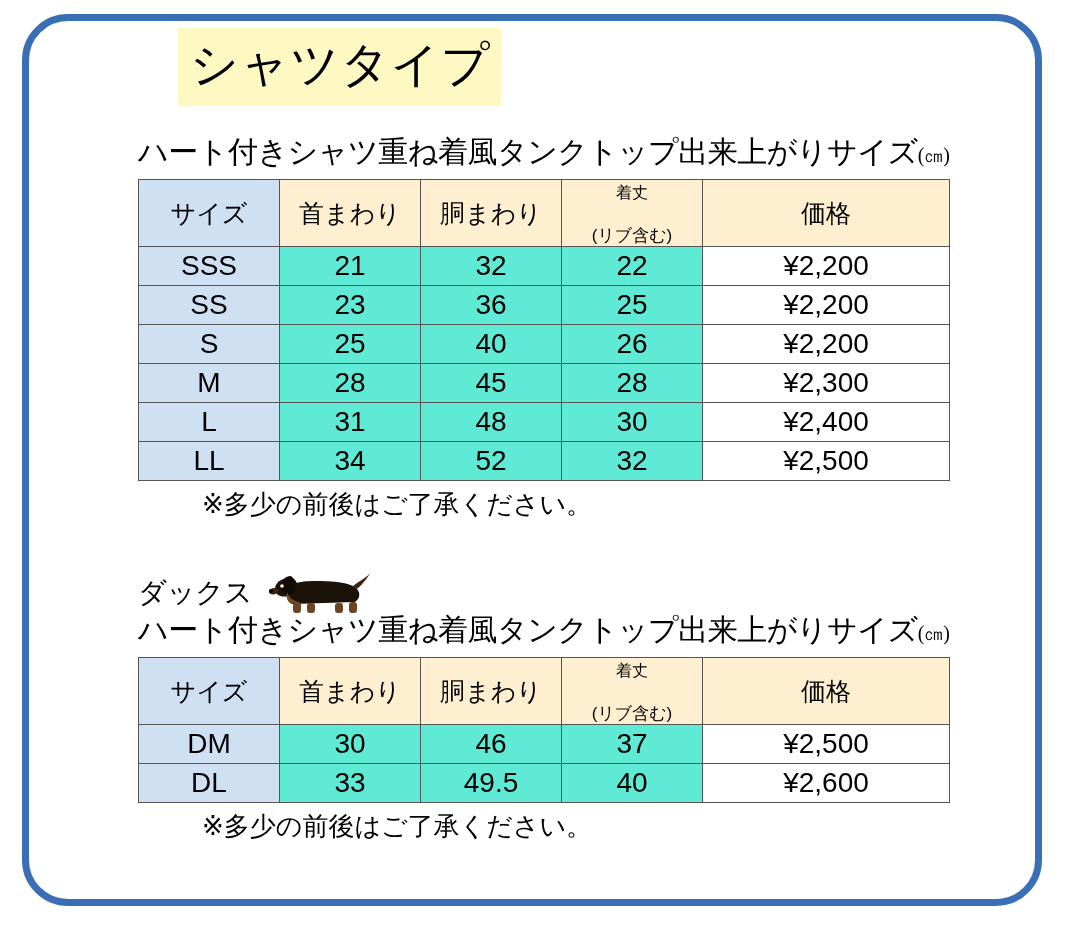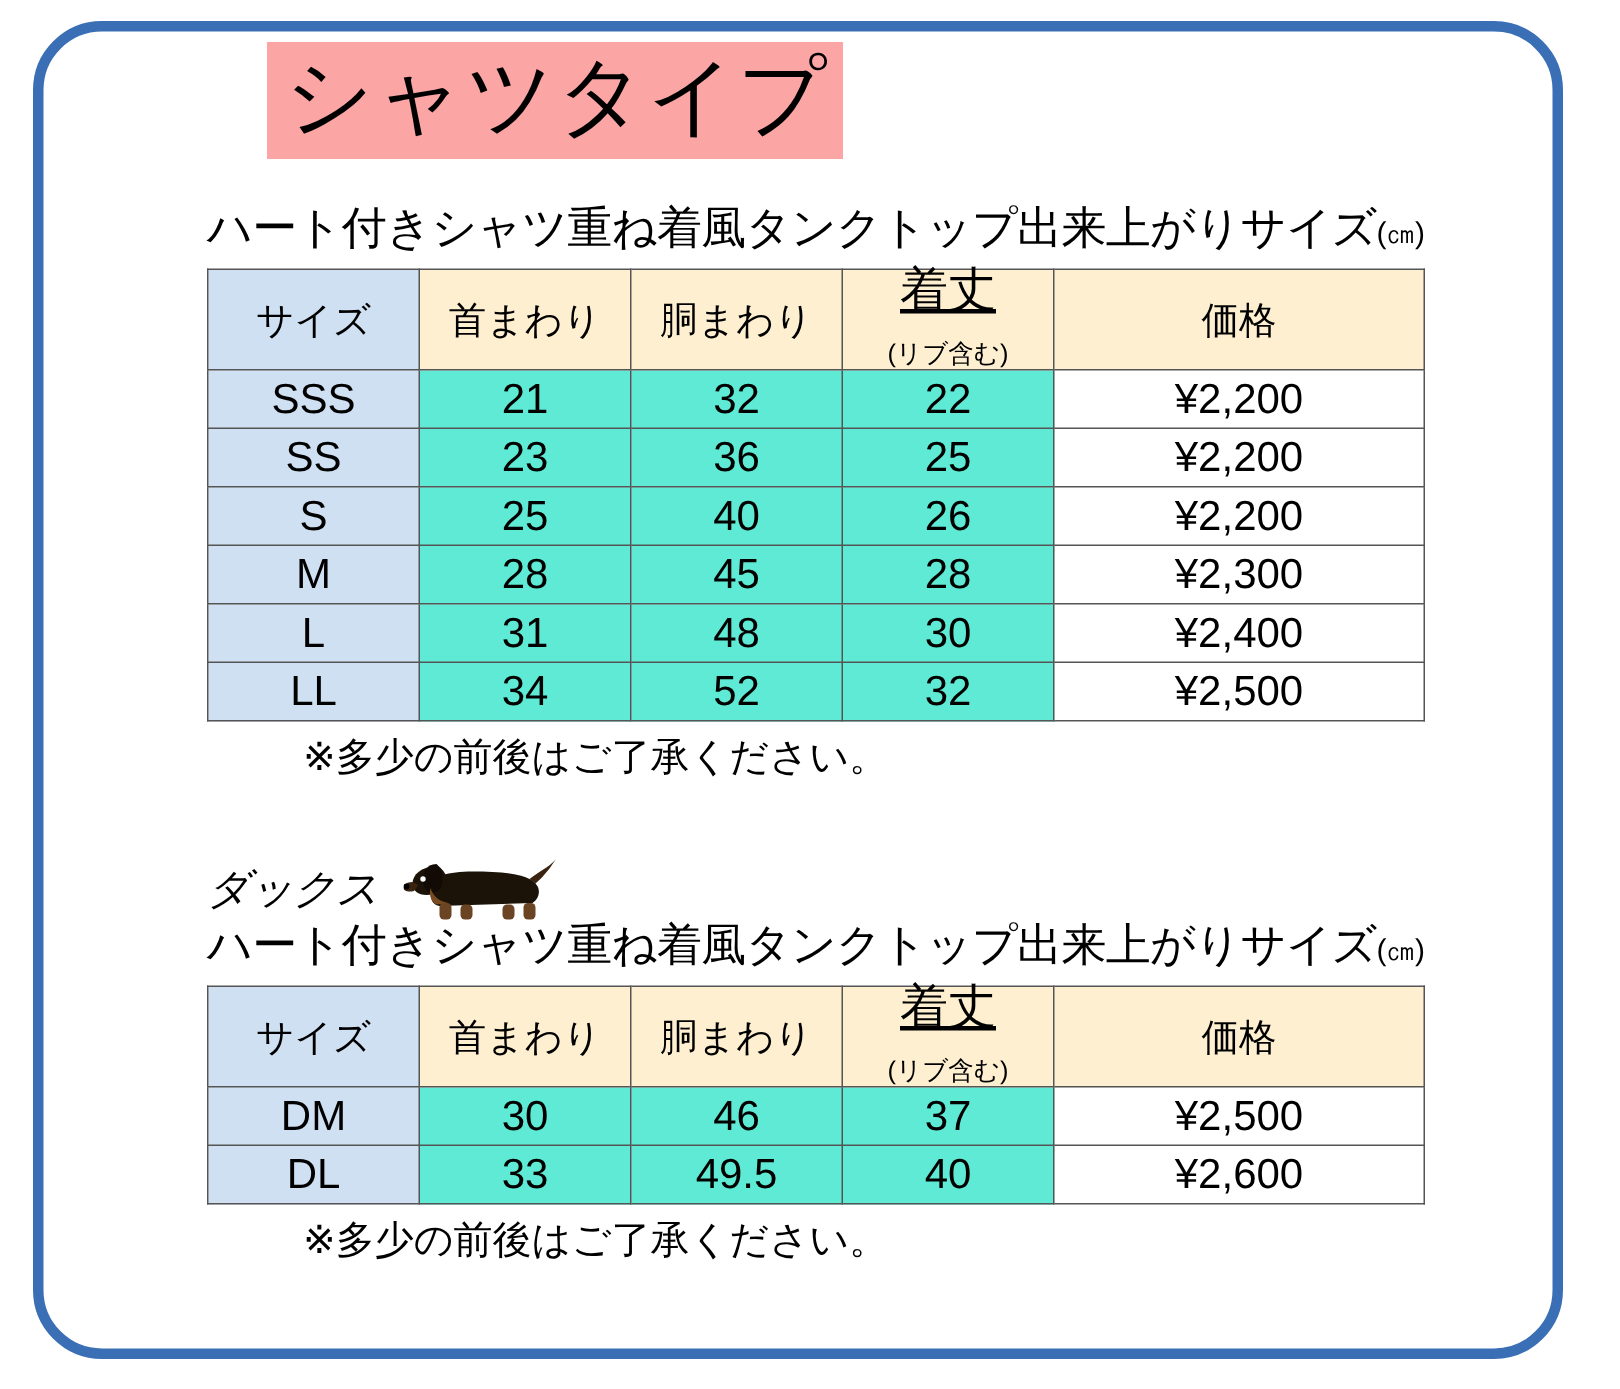--- a/index.html
+++ b/index.html
@@ -35,23 +35,23 @@
 
   .title-row {
     position: absolute;
     left: 178px;
     top: 28px;
     display: flex;
     align-items: baseline;
     height: 70px;
   }
   .title-highlight {
-    background: #fca5a5;
-    color: #000000;
-    font-size: 58px;
+    background: #fef9c3;
+    color: #000000;
+    font-size: 48px;
     line-height: 70px;
     padding: 2px 10px 6px 12px;
     letter-spacing: 1px;
     font-weight: 400;
     white-space: nowrap;
   }
   .title-rest {
     font-size: 48px;
     line-height: 70px;
     color: #000000;
@@ -64,20 +64,21 @@
   }
   .section-1 { left: 138px; top: 132px; }
   .section-2 { left: 138px; top: 610px; }
 
   .caption {
     font-size: 30px;
     color: #000000;
     white-space: nowrap;
     margin-bottom: 6px;
     letter-spacing: -0.5px;
+    font-family: Liberation Serif, serif;
   }
   .caption .unit {
     font-size: 20px;
   }
 
   table.size-table {
     border-collapse: collapse;
     table-layout: fixed;
     width: 806px;
     background: #ffffff;
@@ -92,21 +93,21 @@
   thead th {
     height: 54px;
     font-size: 25px;
     padding: 0;
   }
   thead th.hdr-size { background: #cfe0f2; width: 140px; }
   thead th.hdr-neck { background: #fdefcf; width: 140px; }
   thead th.hdr-body { background: #fdefcf; width: 140px; }
   thead th.hdr-len  { background: #fdefcf; width: 140px; }
   thead th.hdr-price{ background: #fdefcf; width: 246px; }
-  .hdr-len .main { display:block; font-size: 32px; line-height: 26px; text-decoration: underline; }
+  .hdr-len .main { display:block; font-size: 16px; line-height: 26px; }
   .hdr-len .sub { display:block; font-size: 17px; line-height: 20px; margin-top: 20px; }
 
   tbody td {
     height: 38px;
     font-size: 28px;
     padding: 0;
   }
   tbody td.c-size { background: #cfe0f2; }
   tbody td.c-val  { background: #5eead4; }
   tbody td.c-price{ background: #ffffff; }
@@ -119,21 +120,20 @@
     white-space: nowrap;
   }
 
   .dachs-row {
     position: absolute;
     left: 138px;
     top: 560px;
     display: flex;
     align-items: flex-end;
     height: 54px;
-    font-style: italic;
   }
   .dachs-label {
     font-size: 28px;
     color: #000000;
     white-space: nowrap;
     margin-bottom: 2px;
   }
   .dog {
     position: relative;
     width: 104px;

